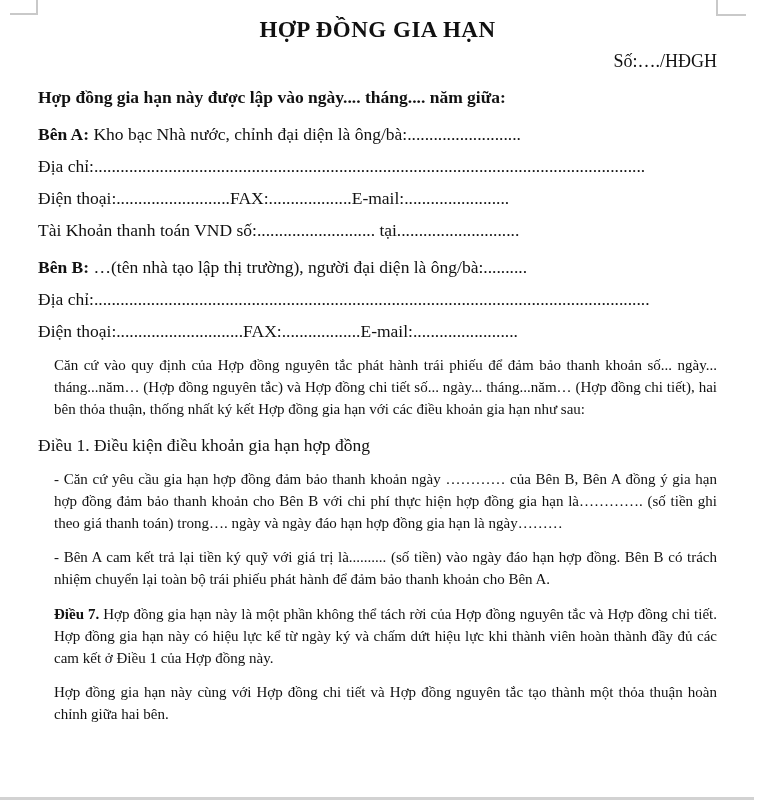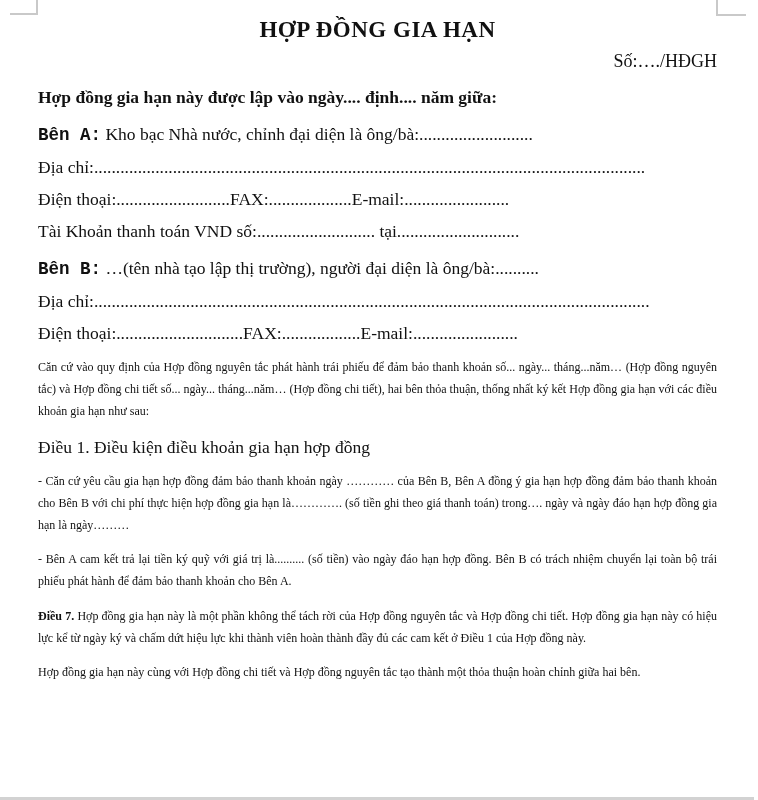--- a/index.html
+++ b/index.html
@@ -38,26 +38,26 @@
     margin: 14px 0 0 0;
     line-height: 22px;
   }
   .fill-line {
     font-size: 17.5px;
     line-height: 22px;
     margin: 10px 0;
     white-space: nowrap;
     overflow: hidden;
   }
-  .fill-line .b { font-weight: bold; font-family: Liberation Mono, monospace; }
+  .fill-line .b { font-weight: bold; }
   .para {
-    font-size: 12px;
+    font-size: 15px;
     line-height: 22.2px;
     text-align: justify;
-    margin: 12px 0 10px 0;
+    margin: 12px 0 10px 16px;
   }
   .heading {
     font-size: 17.5px;
     font-weight: normal;
     line-height: 22px;
     margin: 13px 0 0 0;
   }
   .para .b { font-weight: bold; }
   .first-gap { margin-top: 15px; }
   
@@ -78,21 +78,21 @@
 <div class="mark tl-v"></div>
 <div class="mark tr-h"></div>
 <div class="mark tr-v"></div>
 
 <div class="doc">
 
   <h1 class="doc-title">HỢP ĐỒNG GIA HẠN</h1>
 
   <p class="doc-number">Số:…./HĐGH</p>
 
-  <p class="intro">Hợp đồng gia hạn này được lập vào ngày.... định.... năm giữa:</p>
+  <p class="intro">Hợp đồng gia hạn này được lập vào ngày.... tháng.... năm giữa:</p>
 
   <p class="fill-line first-gap"><span class="b">Bên A:</span><span> Kho bạc Nhà nước, chỉnh đại diện là ông/bà:..........................</span></p>
   <p class="fill-line">Địa chỉ:..............................................................................................................................</p>
   <p class="fill-line">Điện thoại:..........................FAX:...................E-mail:........................</p>
   <p class="fill-line">Tài Khoản thanh toán VND số:........................... tại............................</p>
 
   <p class="fill-line first-gap"><span class="b">Bên B:</span><span> …(tên nhà tạo lập thị trường), người đại diện là ông/bà:..........</span></p>
   <p class="fill-line">Địa chỉ:...............................................................................................................................</p>
   <p class="fill-line">Điện thoại:.............................FAX:..................E-mail:........................</p>
 

